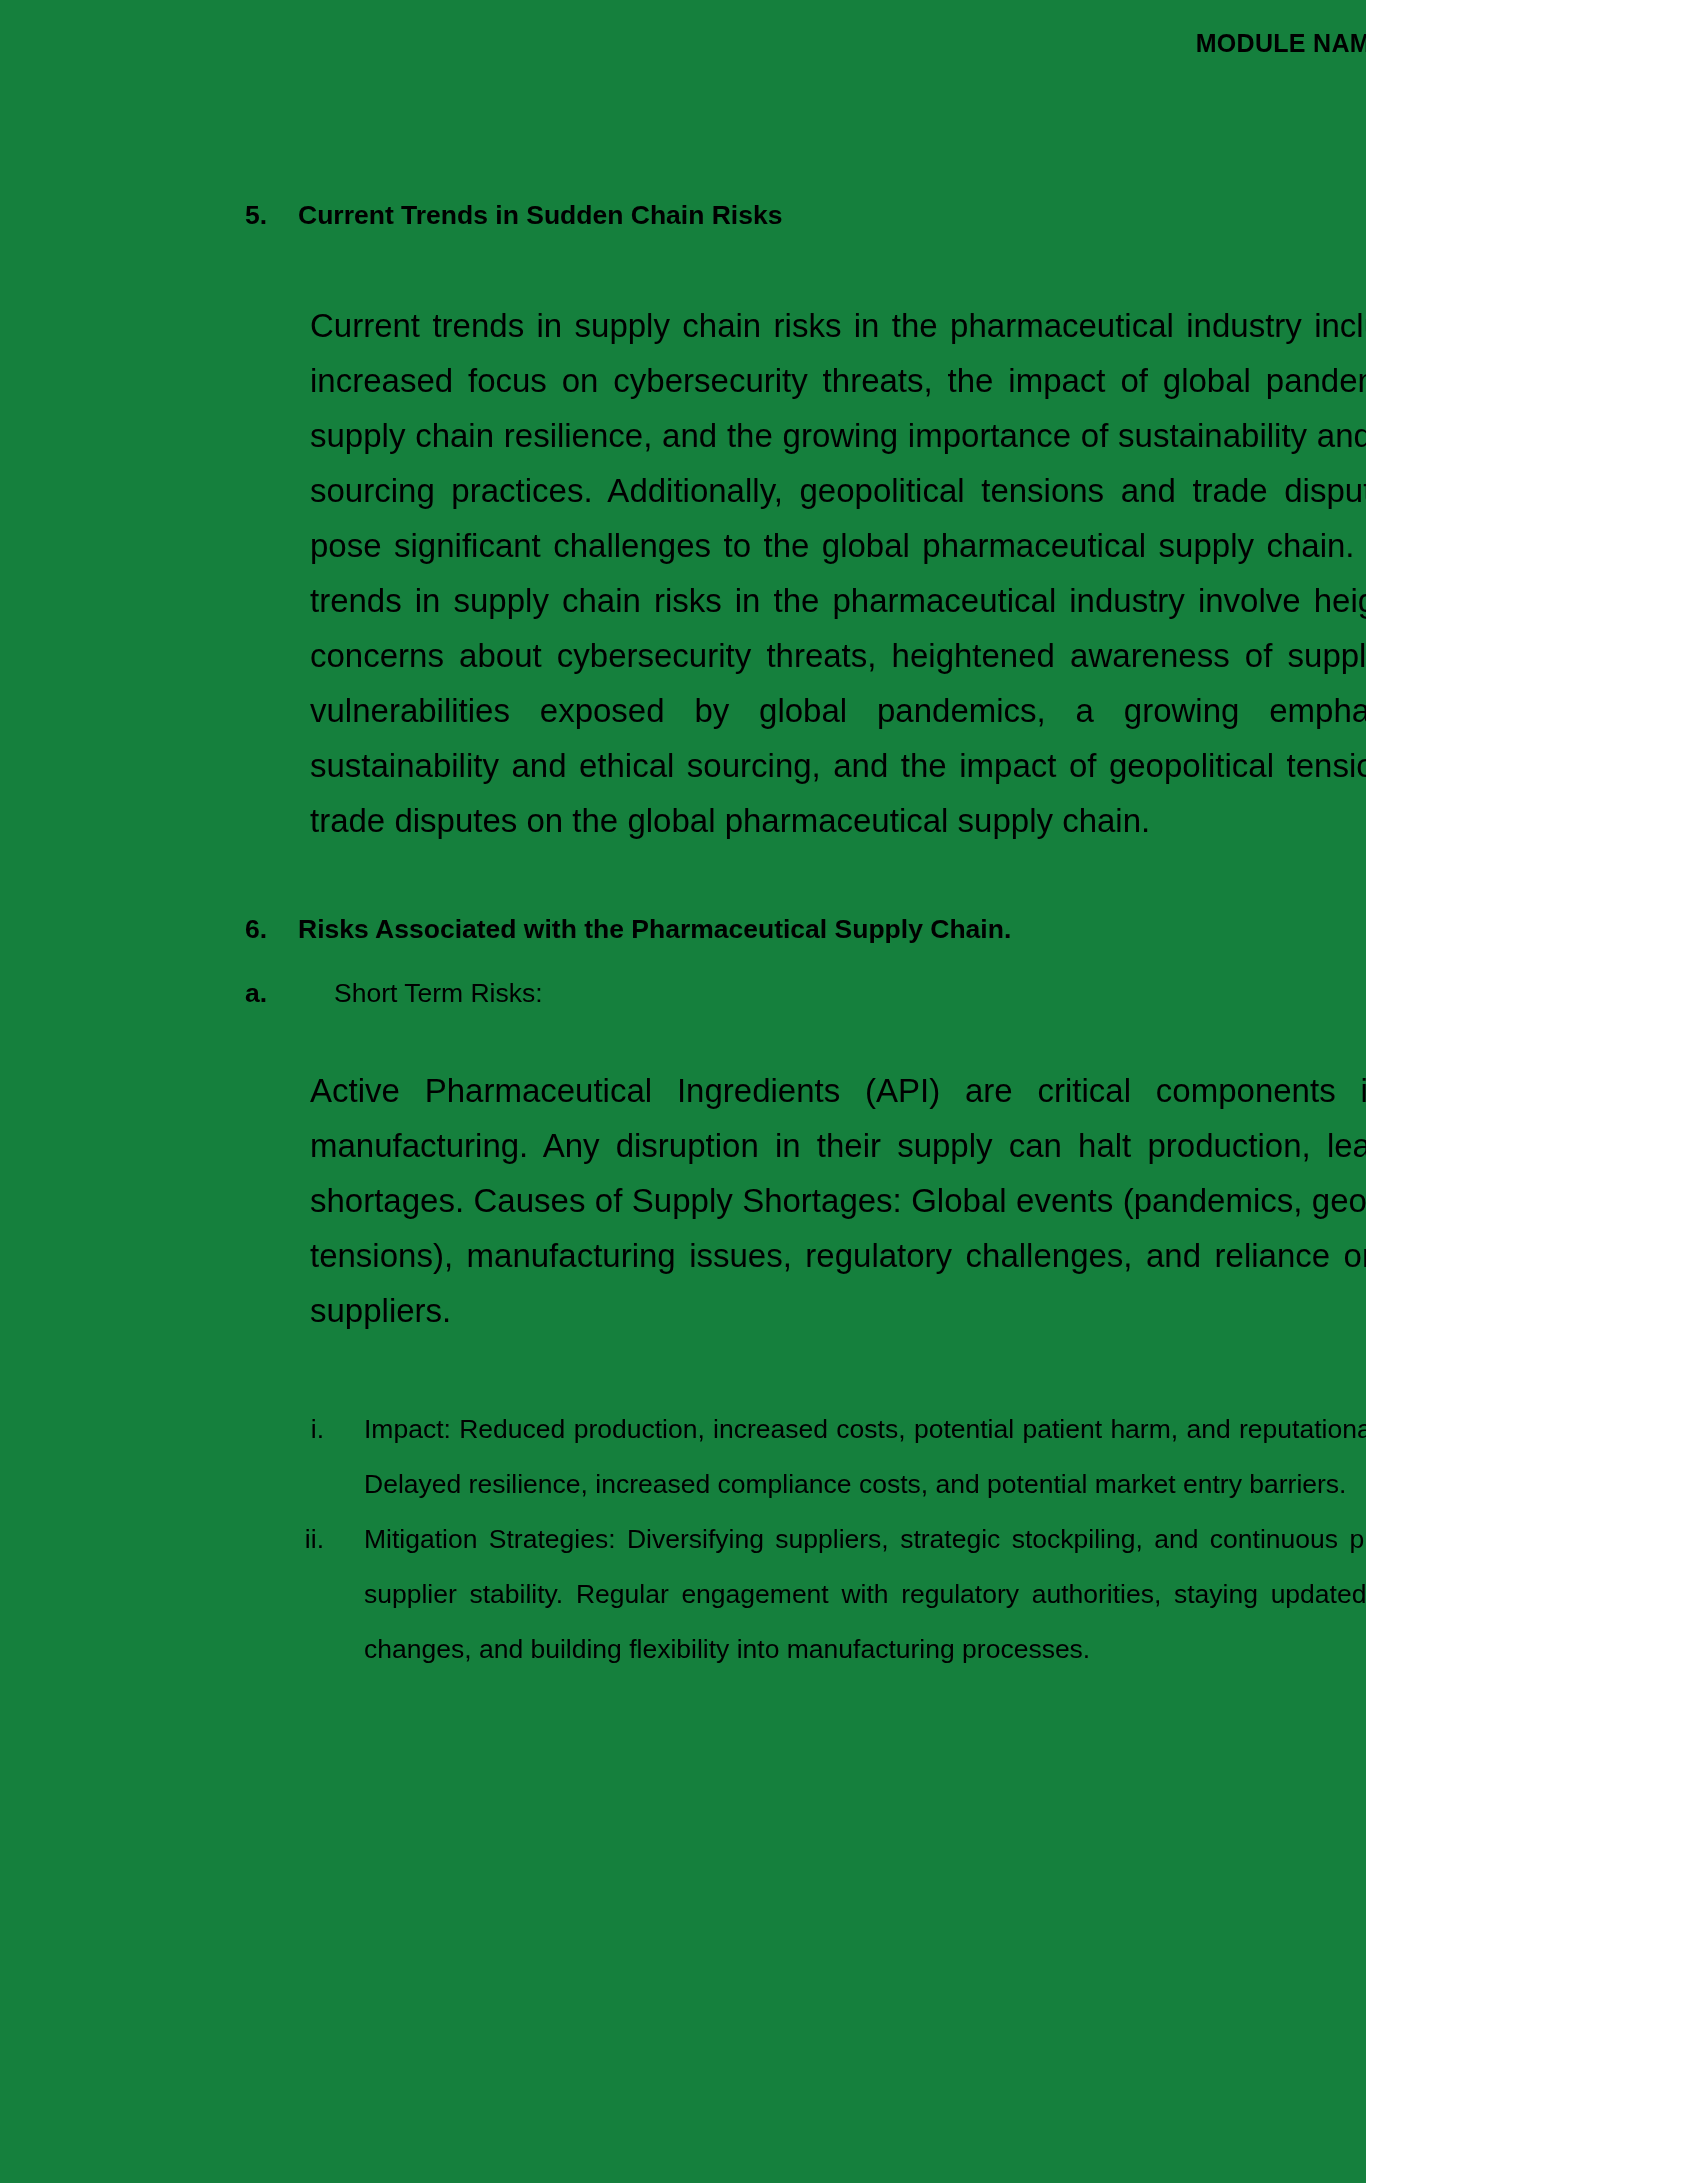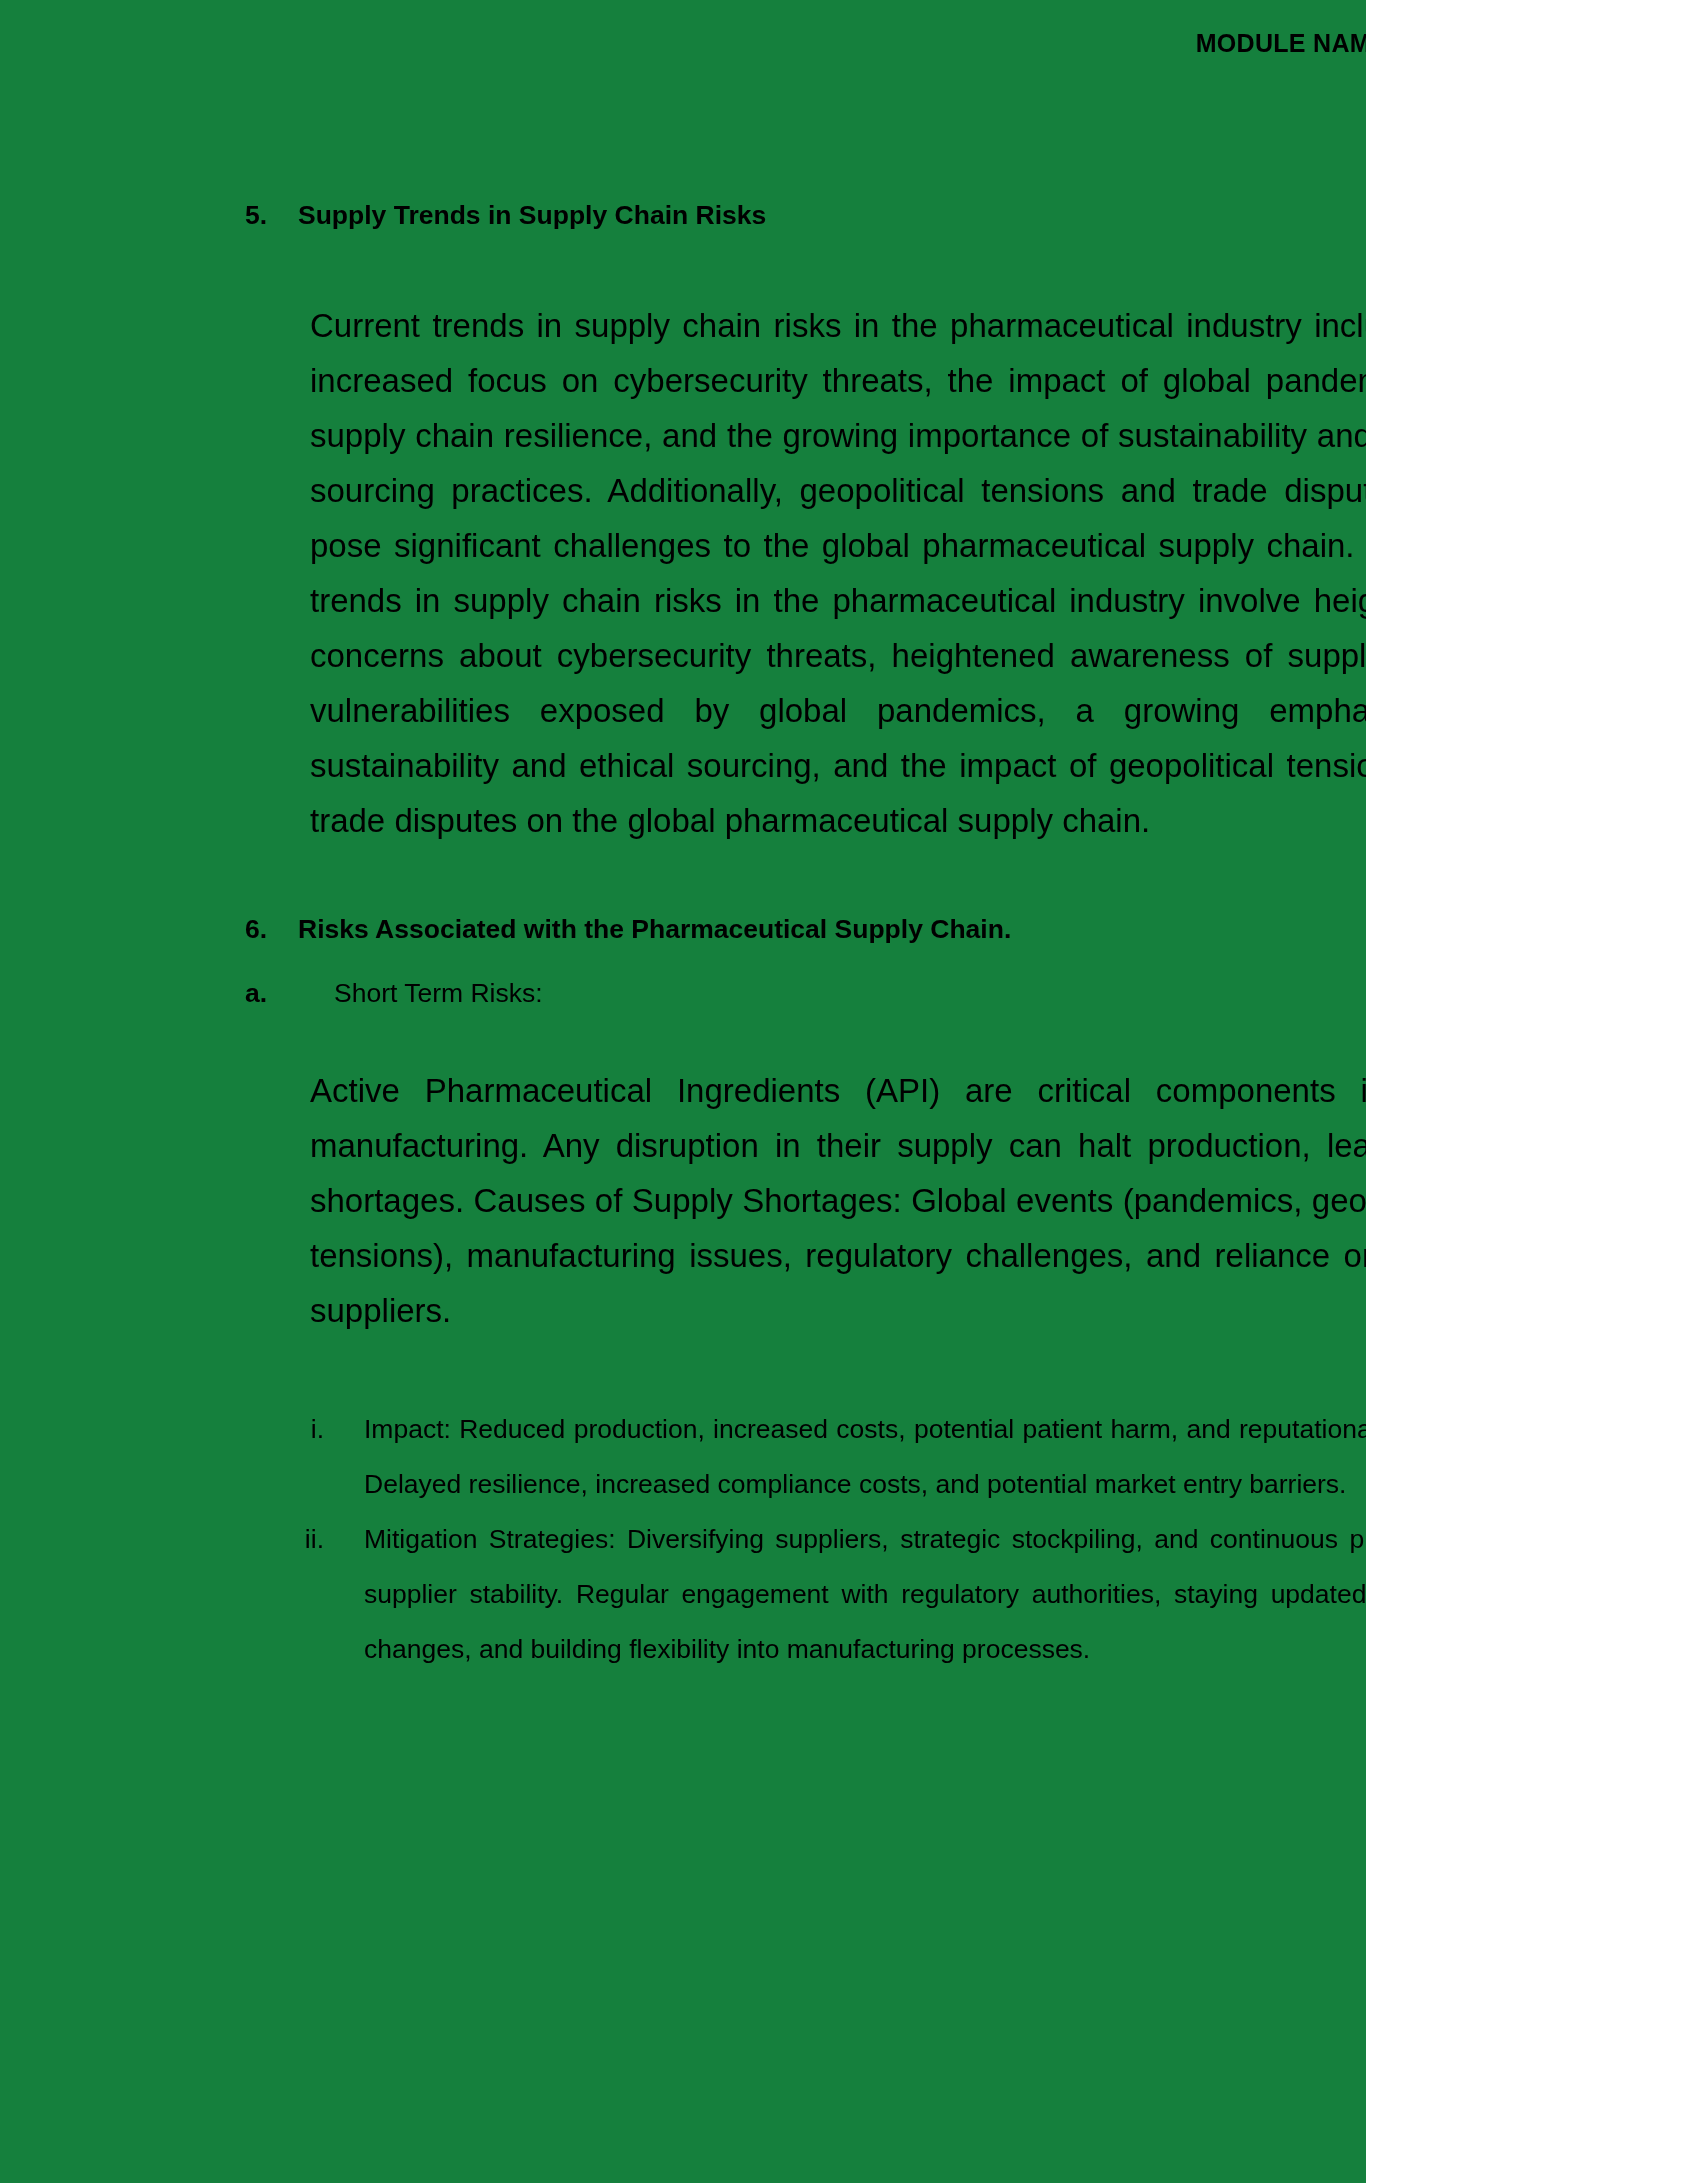--- a/index.html
+++ b/index.html
@@ -131,21 +131,21 @@
 <div class="page">
 
   <div class="header">
     <div class="header-text">MODULE NAME: 355506</div>
   </div>
 
   <div class="content">
 
     <div class="num-heading">
       <span class="marker">5.</span>
-      <span class="htext">Supply Trends in Supply Chain Risks</span>
+      <span class="htext">Current Trends in Sudden Chain Risks</span>
     </div>
 
     <div class="sp-xl"></div>
 
     <p class="para">Current trends in supply chain risks in the pharmaceutical industry include the increased focus on cybersecurity threats, the impact of global pandemics on supply chain resilience, and the growing importance of sustainability and ethical sourcing practices. Additionally, geopolitical tensions and trade disputes can pose significant challenges to the global pharmaceutical supply chain. Current trends in supply chain risks in the pharmaceutical industry involve heightened concerns about cybersecurity threats, heightened awareness of supply chain vulnerabilities exposed by global pandemics, a growing emphasis on sustainability and ethical sourcing, and the impact of geopolitical tensions and trade disputes on the global pharmaceutical supply chain.</p>
 
     <div class="sp-xl"></div>
 
     <div class="num-heading">
       <span class="marker">6.</span>

